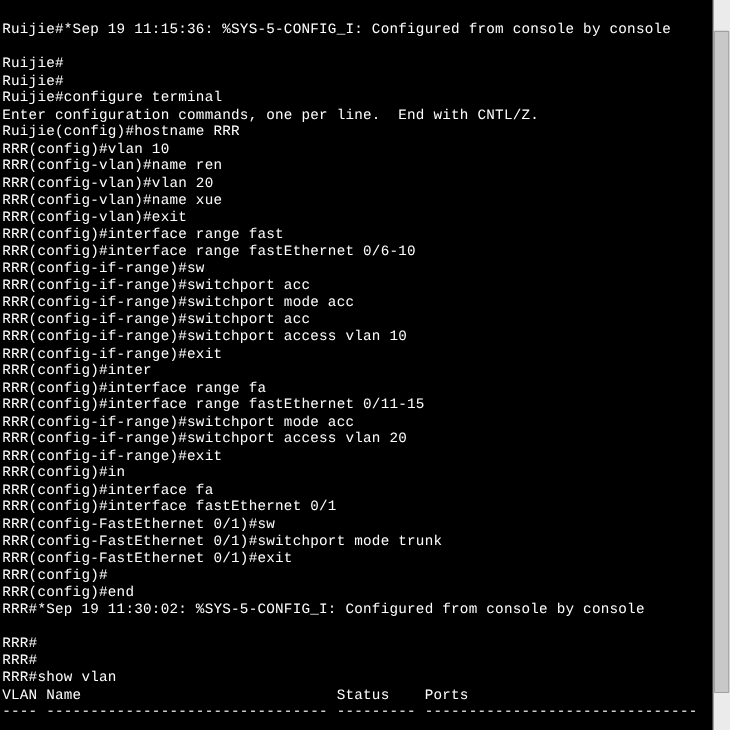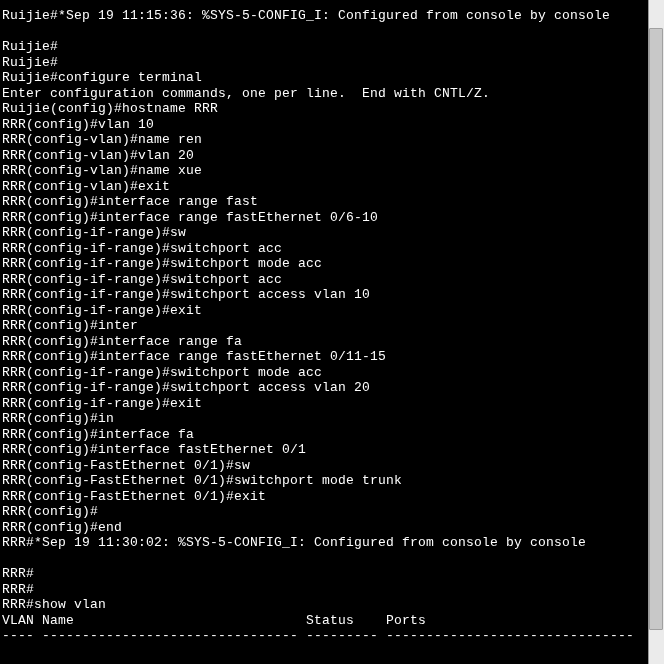--- a/index.html
+++ b/index.html
@@ -13,21 +13,21 @@
       height: 664px;
       position: relative;
       font-family: "Courier New", monospace;
       font-size: 13px;
       color: #fff;
       overflow: hidden;
     }
     .terminal {
       width: 650px;
       height: 664px;
-      padding: 8px 2px;
+      padding: 19px 2px;
       line-height: 15.5px;
       white-space: pre;
       letter-spacing: 0.2px;
     }
     .scrollbar-track {
       position: absolute;
       right: 0;
       top: 0;
       width: 16px;
       height: 664px;

